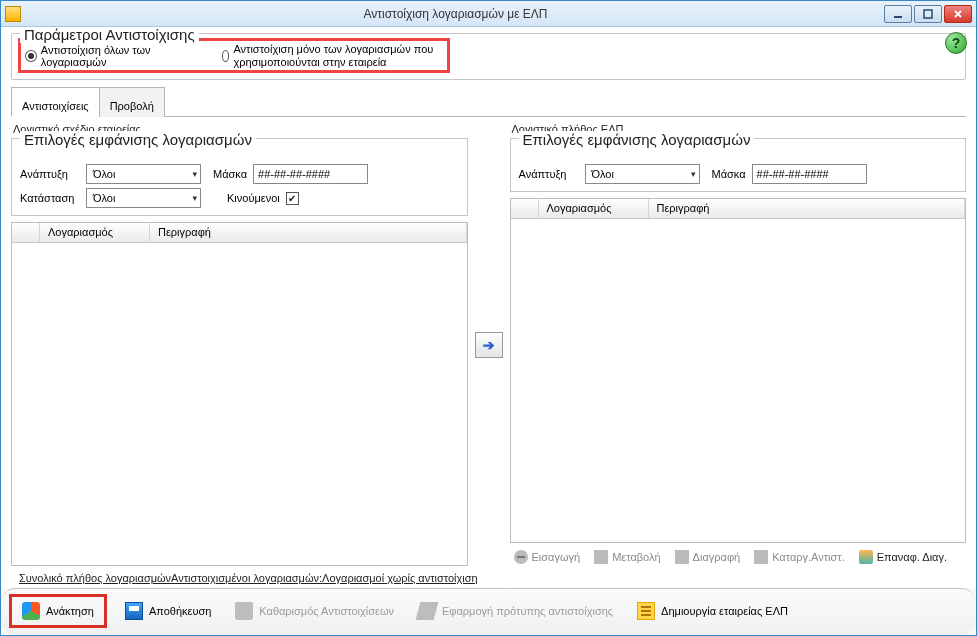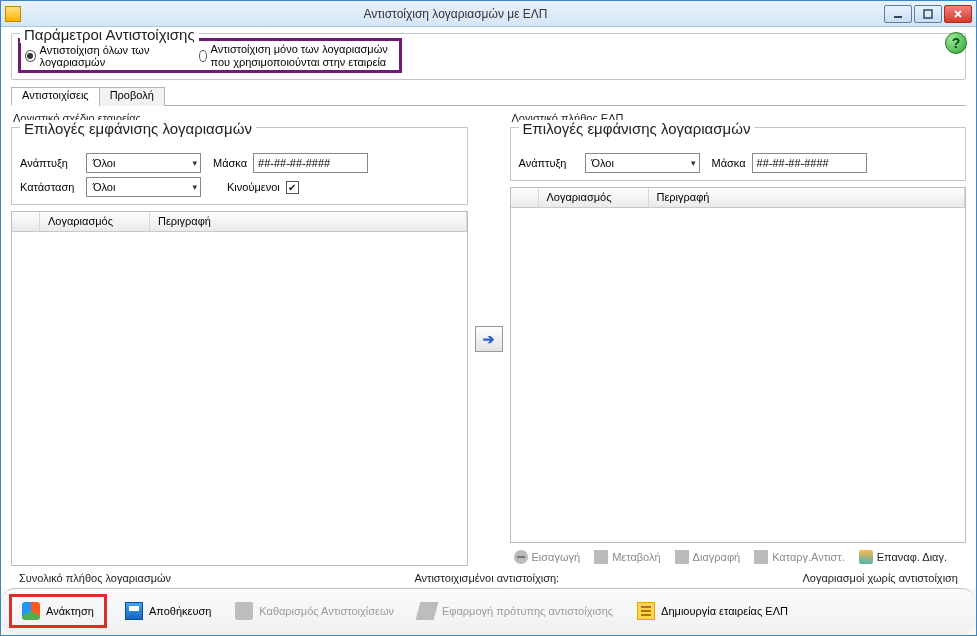--- a/index.html
+++ b/index.html
@@ -85,43 +85,43 @@
   width: 22px; height: 22px;
   border-radius: 50%;
   background: radial-gradient(circle at 30% 30%, #9be89b, #2ea52e);
   color: #0b4b10;
   font-weight: bold;
   display: flex; align-items:center; justify-content:center;
   border: 1px solid #2b7a2b;
   font-size: 14px;
 }
 .radio-row {
-  border: 3px solid #701a75;
+  border: 3px solid #ef4444;
   padding: 2px 4px;
   display: flex;
   align-items: center;
   gap: 6px;
-  width: 384px;
+  width: 432px;
 }
 .radio-group { display: flex; align-items: center; gap: 4px; }
 .radio-dot {
   width: 12px; height: 12px; border: 1px solid #555; border-radius: 50%;
   display: inline-flex; align-items:center; justify-content:center; background:#fff;
 }
 .radio-dot.checked::after {
   content:''; width:6px; height:6px; border-radius:50%; background:#333;
 }
 .radio-label-multi { line-height: 1.15; }
 
 .tabs {
   display: flex;
   border-bottom: 1px solid #b5b5b5;
 }
 .tab {
-  padding: 1px 10px 4px 10px;
+  padding: 12px 10px 4px 10px;
   border: 1px solid #b5b5b5;
   border-bottom: none;
   background: #f2f2f2;
   margin-right: -1px;
   cursor: pointer;
   position: relative;
   top: 1px;
 }
 .tab.active { background: #fff; border-bottom: 1px solid #fff; }
 
@@ -207,22 +207,22 @@
   padding: 2px 4px;
   color:#8a8a8a;
 }
 .action-btn .ico {
   width:14px; height:14px; display:inline-block;
 }
 .action-btn.enabled { color:#222; }
 
 .status-row {
   display:flex; padding: 4px 8px 2px 8px;
-  justify-content: space-between;
   color:#222;
+  text-decoration:underline;
 }
 
 .bottom-toolbar {
   border-top: 1px solid #c3c3c3;
   background: linear-gradient(#fbfbfb,#eef0f2);
   padding: 5px 8px 7px 8px;
   display:flex; align-items:center; gap: 12px; border-radius: 15px;
 }
 .tool-btn {
   display:flex; align-items:center; gap:6px;
@@ -395,21 +395,21 @@
             <span class="ico ico-restore"></span>
             <span>Επαναφ. Διαγ.</span>
           </div>
         </div>
       </div>
 
     </div>
 
     <div class="status-row">
       <span>Συνολικό πλήθος λογαριασμών</span>
-      <span>Αντιστοιχισμένοι αντιστοίχιση:</span>
+      <span>Αντιστοιχισμένοι λογαριασμών:</span>
       <span>Λογαριασμοί χωρίς αντιστοίχιση</span>
     </div>
 
   </div>
 
   <div class="bottom-toolbar">
     <div class="retrieve-highlight">
       <div class="tool-btn">
         <span class="ticon ticon-retrieve"></span>
         <span>Ανάκτηση</span>

